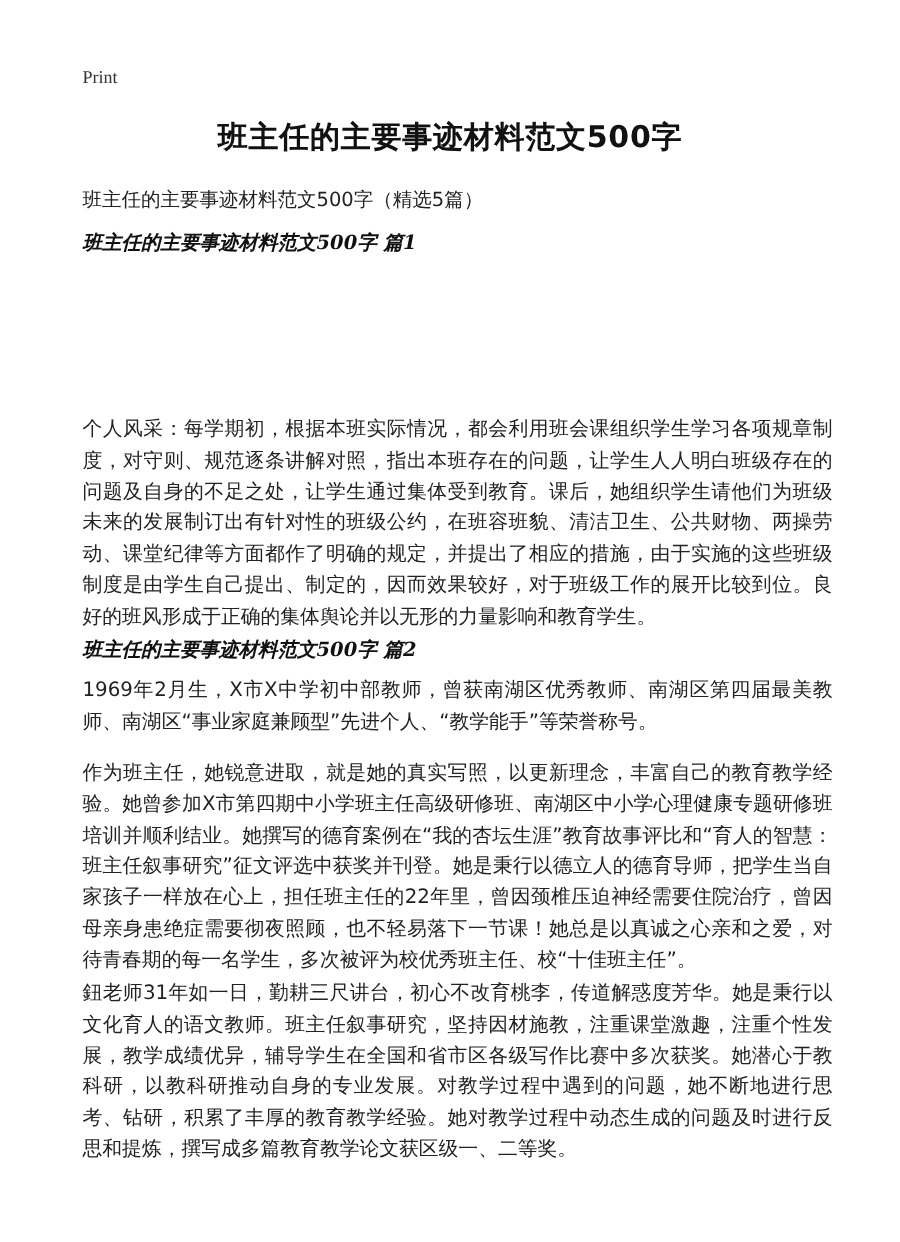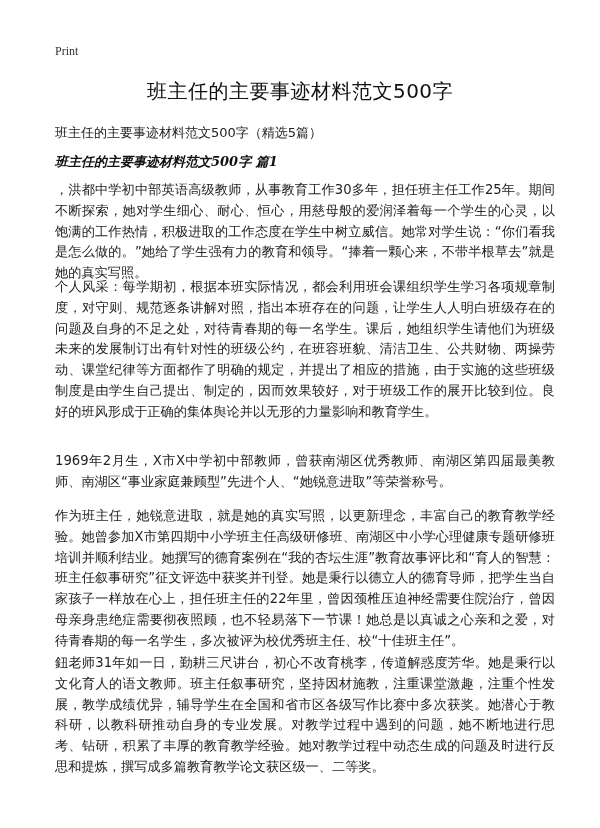--- a/index.html
+++ b/index.html
@@ -8,21 +8,21 @@
     font-family: "DejaVu Sans", sans-serif;
     color: #1a1a1a;
   }
   .page { position: relative; width: 564px; height: 828px; }
   .print-label {
     position: absolute; left: 55px; top: 44px;
     font-family: "Liberation Serif", serif; font-size: 12px; color: #333;
   }
   .doc-title {
     position: absolute; left: 0; top: 78px; width: 600px; text-align: center;
-    font-size: 20px; font-weight: normal; color: #111; margin: 0; letter-spacing: 0.5px;
+    font-size: 20px; font-weight: bold; color: #111; margin: 0; letter-spacing: 0.5px;
   }
   .subtitle {
     position: absolute; left: 55px; top: 124px;
     font-size: 13px; color: #222; text-align: right;
   }
   .section-heading {
     position: absolute; left: 55px;
     font-family: "DejaVu Serif", serif; font-size: 13px; font-weight: bold; color: #111; margin: 0; font-style: italic;
   }
   .para {
@@ -34,19 +34,19 @@
 </style>
 </head>
 <body>
 
 <div class="page">
   <div class="print-label">Print</div>
   <h1 class="doc-title">班主任的主要事迹材料范文500字</h1>
   <div class="subtitle">班主任的主要事迹材料范文500字（精选5篇）</div>
 
   <h2 class="section-heading" style="top:153px;">班主任的主要事迹材料范文500字 篇1</h2>
-  <p class="para" style="top:180px;">，洪都中学初中部英语高级教师，从事教育工作30多年，担任班主任工作25年。期间不断探索，她对学生细心、耐心、恒心，用慈母般的爱润泽着每一个学生的心灵，以饱满的工作热情，积极进取的工作态度在学生中树立威信。她常对学生说：“你们看我是怎么做的。”她给了学生强有力的教育和领导。“捧着一颗心来，不带半根草去”就是她的真实写照。</p>
-  <p class="para" style="top:277px;">个人风采：每学期初，根据本班实际情况，都会利用班会课组织学生学习各项规章制度，对守则、规范逐条讲解对照，指出本班存在的问题，让学生人人明白班级存在的问题及自身的不足之处，对待青春期的每一名学生。课后，她组织学生请他们为班级未来的发展制订出有针对性的班级公约，在班容班貌、清洁卫生、公共财物、两操劳动、课堂纪律等方面都作了明确的规定，并提出了相应的措施，由于实施的这些班级制度是由学生自己提出、制定的，因而效果较好，对于班级工作的展开比较到位。良好的班风形成于正确的集体舆论并以无形的力量影响和教育学生。</p>
+  <p class="para" style="top:277px;">个人风采：每学期初，根据本班实际情况，都会利用班会课组织学生学习各项规章制度，对守则、规范逐条讲解对照，指出本班存在的问题，让学生人人明白班级存在的问题及自身的不足之处，让学生通过集体受到教育。课后，她组织学生请他们为班级未来的发展制订出有针对性的班级公约，在班容班貌、清洁卫生、公共财物、两操劳动、课堂纪律等方面都作了明确的规定，并提出了相应的措施，由于实施的这些班级制度是由学生自己提出、制定的，因而效果较好，对于班级工作的展开比较到位。良好的班风形成于正确的集体舆论并以无形的力量影响和教育学生。</p>
 
-  <p class="para" style="top:451px;">1969年2月生，X市X中学初中部教师，曾获南湖区优秀教师、南湖区第四届最美教师、南湖区“事业家庭兼顾型”先进个人、“她锐意进取”等荣誉称号。</p>
+  <h2 class="section-heading" style="top:424px;">班主任的主要事迹材料范文500字 篇2</h2>
+  <p class="para" style="top:451px;">1969年2月生，X市X中学初中部教师，曾获南湖区优秀教师、南湖区第四届最美教师、南湖区“事业家庭兼顾型”先进个人、“教学能手”等荣誉称号。</p>
   <p class="para" style="top:506px;">作为班主任，她锐意进取，就是她的真实写照，以更新理念，丰富自己的教育教学经验。她曾参加X市第四期中小学班主任高级研修班、南湖区中小学心理健康专题研修班培训并顺利结业。她撰写的德育案例在“我的杏坛生涯”教育故事评比和“育人的智慧：班主任叙事研究”征文评选中获奖并刊登。她是秉行以德立人的德育导师，把学生当自家孩子一样放在心上，担任班主任的22年里，曾因颈椎压迫神经需要住院治疗，曾因母亲身患绝症需要彻夜照顾，也不轻易落下一节课！她总是以真诚之心亲和之爱，对待青春期的每一名学生，多次被评为校优秀班主任、校“十佳班主任”。</p>
   <p class="para" style="top:653px;">鈕老师31年如一日，勤耕三尺讲台，初心不改育桃李，传道解惑度芳华。她是秉行以文化育人的语文教师。班主任叙事研究，坚持因材施教，注重课堂激趣，注重个性发展，教学成绩优异，辅导学生在全国和省市区各级写作比赛中多次获奖。她潜心于教科研，以教科研推动自身的专业发展。对教学过程中遇到的问题，她不断地进行思考、钻研，积累了丰厚的教育教学经验。她对教学过程中动态生成的问题及时进行反思和提炼，撰写成多篇教育教学论文获区级一、二等奖。</p>
 </div>
 
 </body></html>

